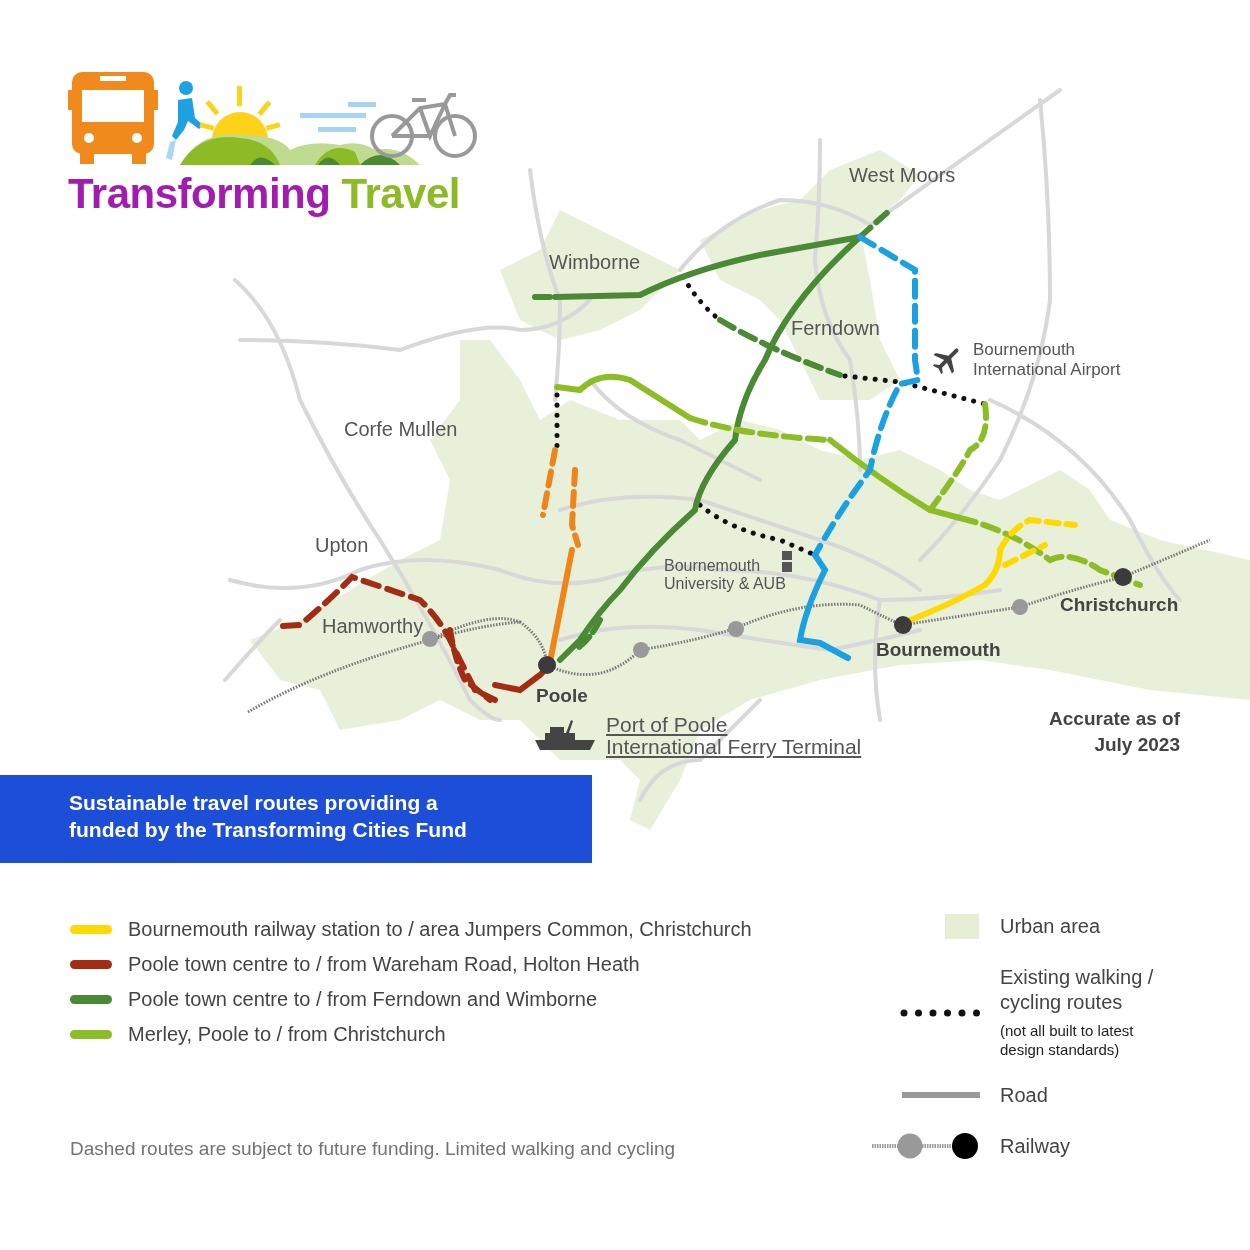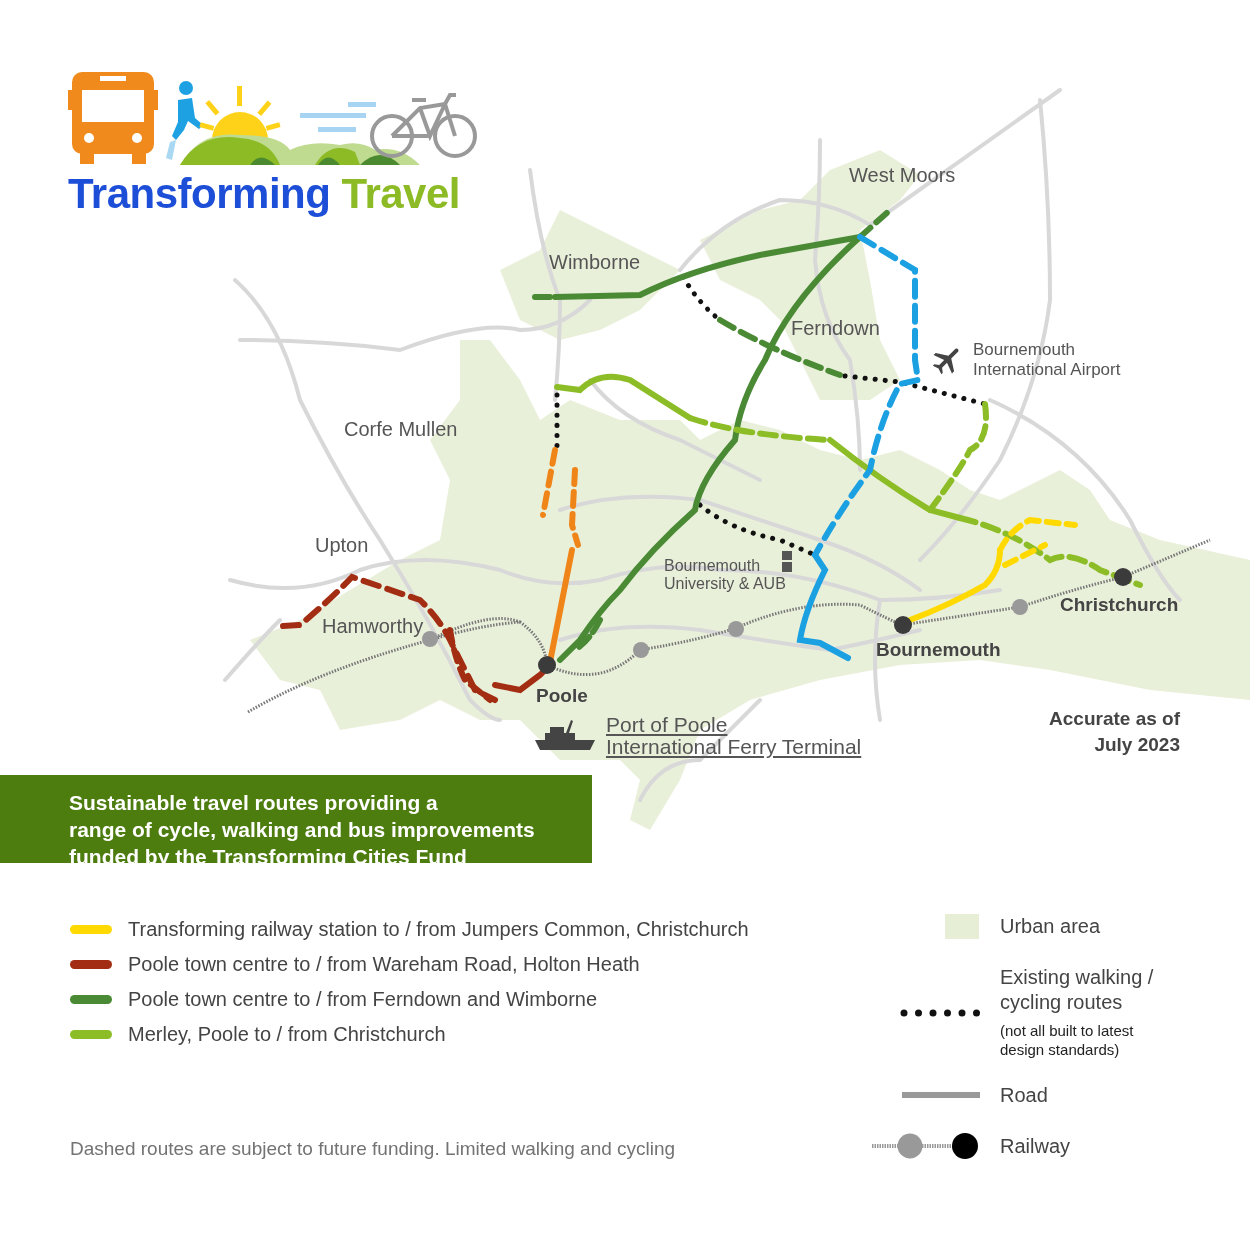--- a/index.html
+++ b/index.html
@@ -1,25 +1,25 @@
 <!DOCTYPE html>
 <html><head>
 <meta charset="utf-8">
 <style>
   html,body{margin:0;padding:0;background:#fff;}
   body{width:1250px;height:1250px;position:relative;overflow:hidden;font-family:"Liberation Sans",sans-serif;color:#444;}
   #map{position:absolute;left:0;top:0;}
   .logo-title{position:absolute;left:68px;top:170px;font-size:42px;font-weight:bold;letter-spacing:-0.5px;white-space:nowrap;}
-  .logo-title .t1{color:#1d4ed8;margin-top:10px;}
+  .logo-title .t1{color:#a21caf;margin-top:10px;}
   .logo-title .t2{color:#8dbb25;}
   .place{position:absolute;font-size:20px;color:#555;white-space:nowrap;line-height:1.1;}
   .place.bold{font-weight:bold;color:#444;font-size:19px;}
   .poi{position:absolute;font-size:17px;color:#555;line-height:20px;white-space:nowrap;}
   .accurate{position:absolute;right:70px;top:706px;text-align:right;font-weight:bold;font-size:19px;color:#444;line-height:26px;}
-  .banner{position:absolute;left:0;top:775px;width:592px;height:88px;background:#4d7c0f;}
+  .banner{position:absolute;left:0;top:775px;width:592px;height:88px;background:#1d4ed8;}
   .banner-text{position:absolute;left:69px;top:14px;font-size:21px;font-weight:bold;color:#fff;line-height:27px;}
   .legend-routes{position:absolute;left:70px;top:912px;}
   .lr{display:flex;align-items:center;height:35px;}
   .swatch{width:42px;height:9px;border-radius:5px;margin-right:16px;}
   .lr-label{font-size:20px;color:#444;}
   .note{position:absolute;left:70px;top:1136px;font-size:19px;color:#737373;line-height:25px;}
   .legend-keys{position:absolute;left:870px;top:910px;width:330px;}
   .lk-label{position:absolute;left:130px;font-size:20px;color:#444;line-height:25px;}
   .lk-small{font-size:15px;color:#222;line-height:19px;}
 </style>
@@ -204,29 +204,28 @@
 </div>
 
 <div class="accurate">
   <div>Accurate as of</div>
   <div>July 2023</div>
 </div>
 
 <div class="banner">
   <div class="banner-text">
     <div>Sustainable travel routes providing a</div>
-    <div>range of cycle, walking and bus improvements</div>
     <div>funded by the Transforming Cities Fund</div>
   </div>
 </div>
 
 <div class="legend-routes">
   <div class="lr">
       <span class="swatch" style="background:#ffd900"></span>
-      <span class="lr-label">Transforming railway station to / from Jumpers Common, Christchurch</span>
+      <span class="lr-label">Bournemouth railway station to / area Jumpers Common, Christchurch</span>
     </div>
   <div class="lr">
       <span class="swatch" style="background:#a32d12"></span>
       <span class="lr-label">Poole town centre to / from Wareham Road, Holton Heath</span>
     </div>
   <div class="lr">
       <span class="swatch" style="background:#4a8a35"></span>
       <span class="lr-label">Poole town centre to / from Ferndown and Wimborne</span>
     </div>
   <div class="lr">

